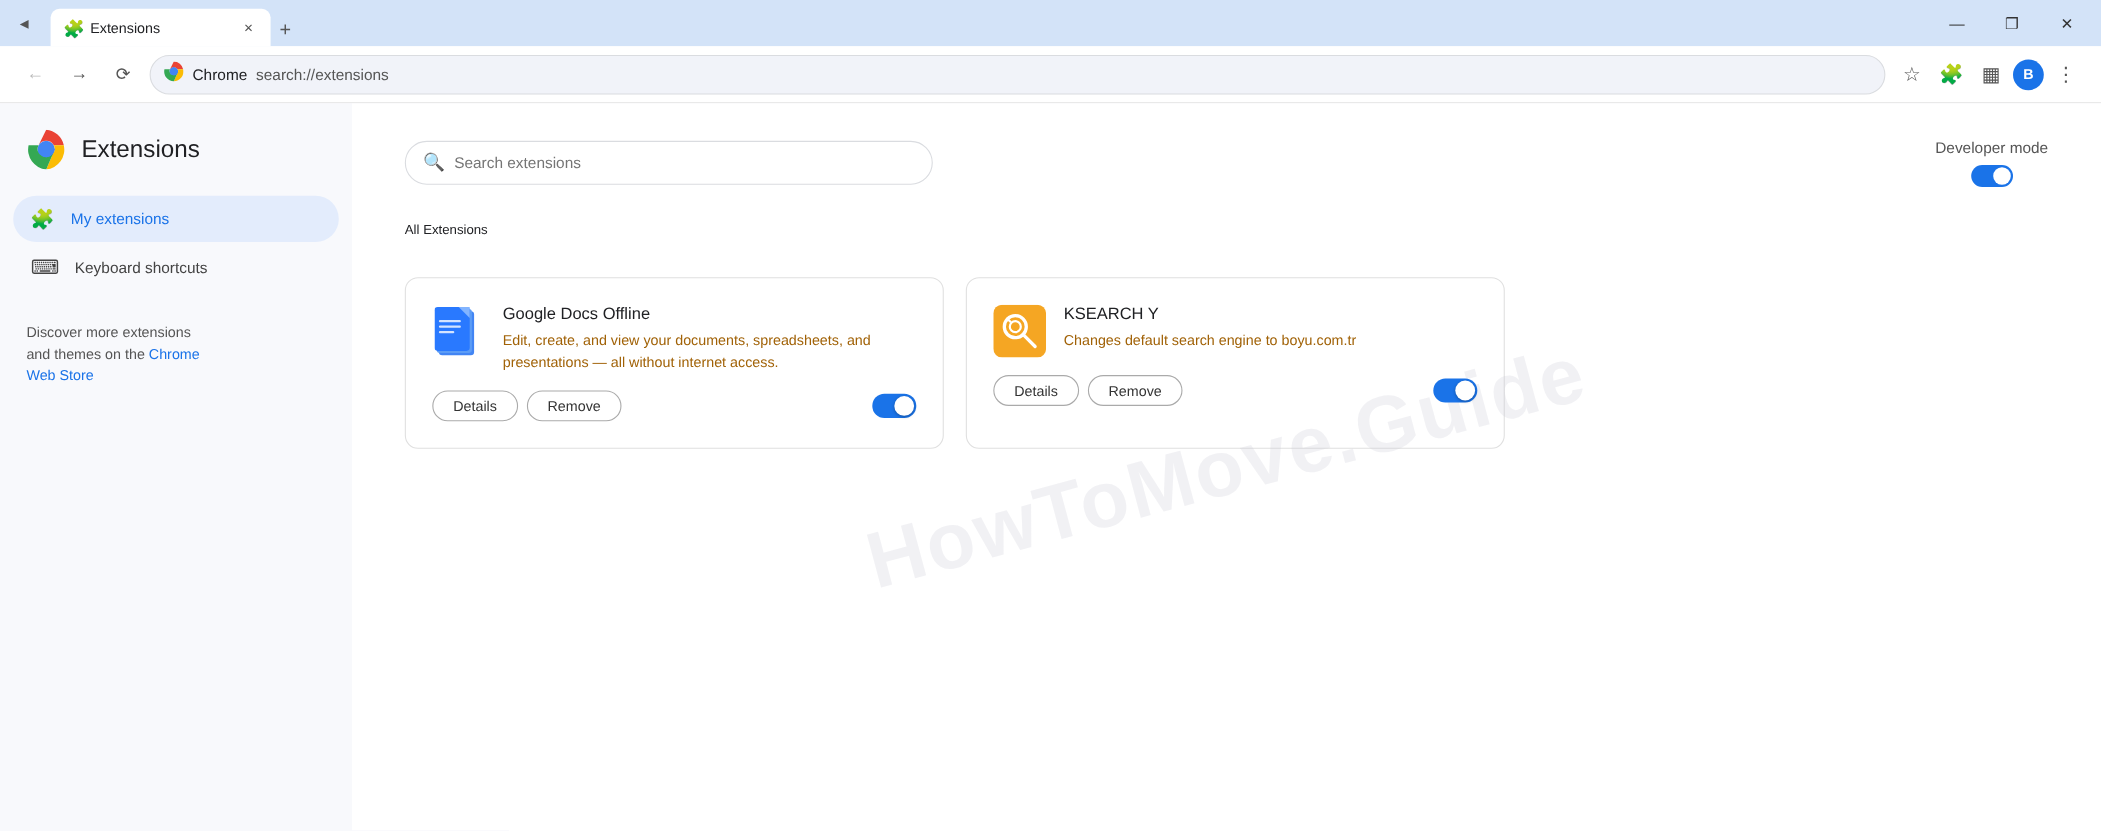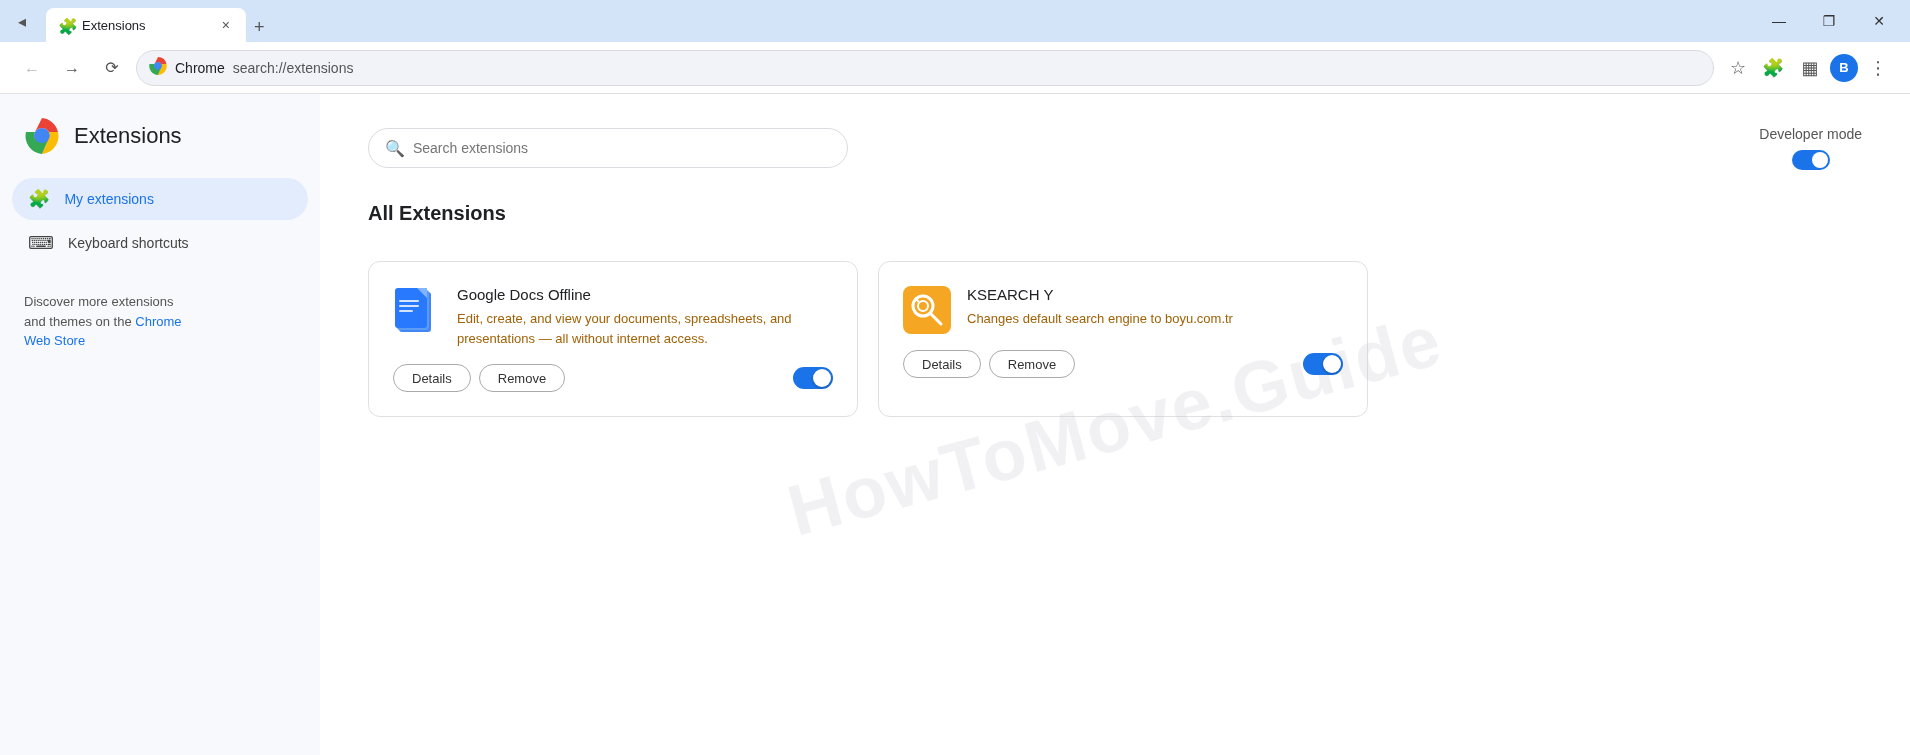--- a/index.html
+++ b/index.html
@@ -186,22 +186,22 @@
       background: #1a73e8; position: relative; cursor: pointer;
       border: none;
     }
     .toggle::after {
       content: ''; position: absolute;
       width: 16px; height: 16px; border-radius: 50%;
       background: #fff; top: 2px; right: 2px;
       transition: right 0.2s;
     }
     .section-title {
-      font-size: 20px;
-      font-weight: 700;
+      font-size: 12px;
+      font-weight: 400;
       color: #202124;
       margin-bottom: 24px;
     }
     .extensions-grid {
       display: grid;
       grid-template-columns: 1fr 1fr;
       gap: 20px;
       max-width: 1000px;
       margin-top: 36px;
     }

